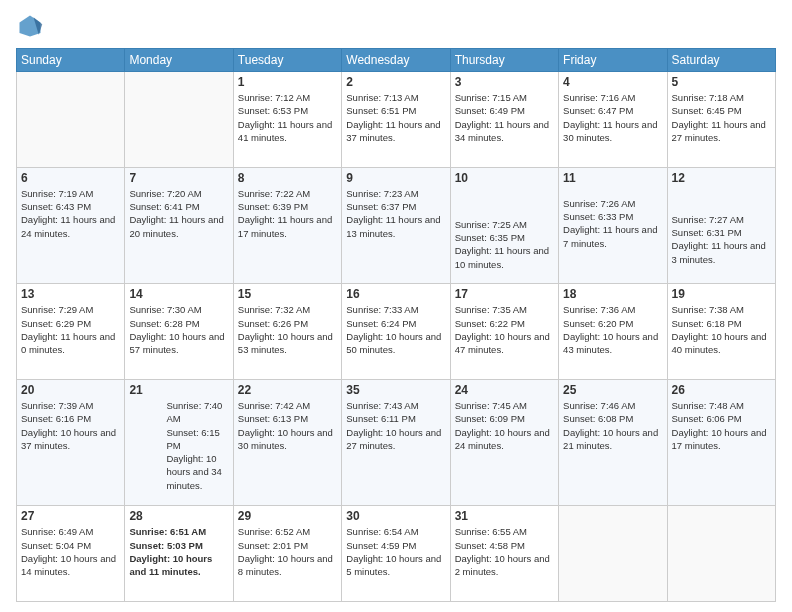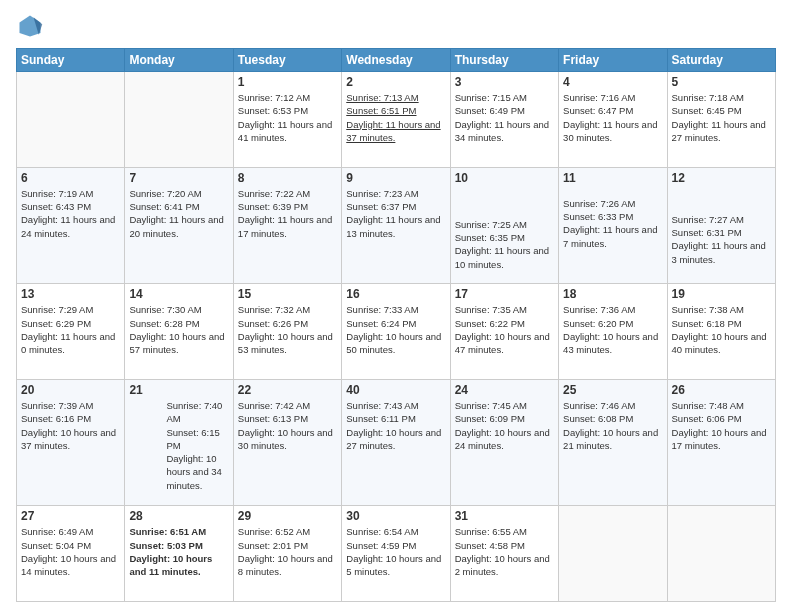--- a/index.html
+++ b/index.html
@@ -62,21 +62,21 @@
     .calendar {
       flex: 1;
       border-collapse: collapse;
       width: 100%;
       table-layout: fixed;
     }
     .calendar th {
       background: #4a90c4;
       color: #fff;
       font-size: 12px;
-      font-weight: bold;
+      font-weight: normal;
       padding: 4px 4px;
       border: 1px solid #3a80b4;
       text-align: left;
     }
     .calendar td {
       border: 1px solid #ccc;
       vertical-align: top;
       padding: 3px 4px;
       font-size: 10px;
       color: #333;
@@ -142,21 +142,21 @@
           <td class="empty-cell"></td>
           <td class="empty-cell"></td>
           <td>
             <span class="day-num">1</span>
             <div class="day-info" style="white-space: pre-line;">Sunrise: 7:12 AM
 Sunset: 6:53 PM
 Daylight: 11 hours and 41 minutes.</div>
           </td>
           <td>
             <span class="day-num">2</span>
-            <div class="day-info" style="white-space: pre-line; text-decoration: underline;">Sunrise: 7:13 AM
+            <div class="day-info" style="white-space: pre-line;">Sunrise: 7:13 AM
 Sunset: 6:51 PM
 Daylight: 11 hours and 37 minutes.</div>
           </td>
           <td>
             <span class="day-num">3</span>
             <div class="day-info" style="white-space: pre-line;">Sunrise: 7:15 AM
 Sunset: 6:49 PM
 Daylight: 11 hours and 34 minutes.</div>
           </td>
           <td>
@@ -273,21 +273,21 @@
 Sunset: 6:15 PM
 Daylight: 10 hours and 34 minutes.</div>
           </td>
           <td>
             <span class="day-num">22</span>
             <div class="day-info" style="white-space: pre-line;">Sunrise: 7:42 AM
 Sunset: 6:13 PM
 Daylight: 10 hours and 30 minutes.</div>
           </td>
           <td>
-            <span class="day-num">40</span>
+            <span class="day-num">35</span>
             <div class="day-info" style="white-space: pre-line;">Sunrise: 7:43 AM
 Sunset: 6:11 PM
 Daylight: 10 hours and 27 minutes.</div>
           </td>
           <td>
             <span class="day-num">24</span>
             <div class="day-info" style="white-space: pre-line;">Sunrise: 7:45 AM
 Sunset: 6:09 PM
 Daylight: 10 hours and 24 minutes.</div>
           </td>

